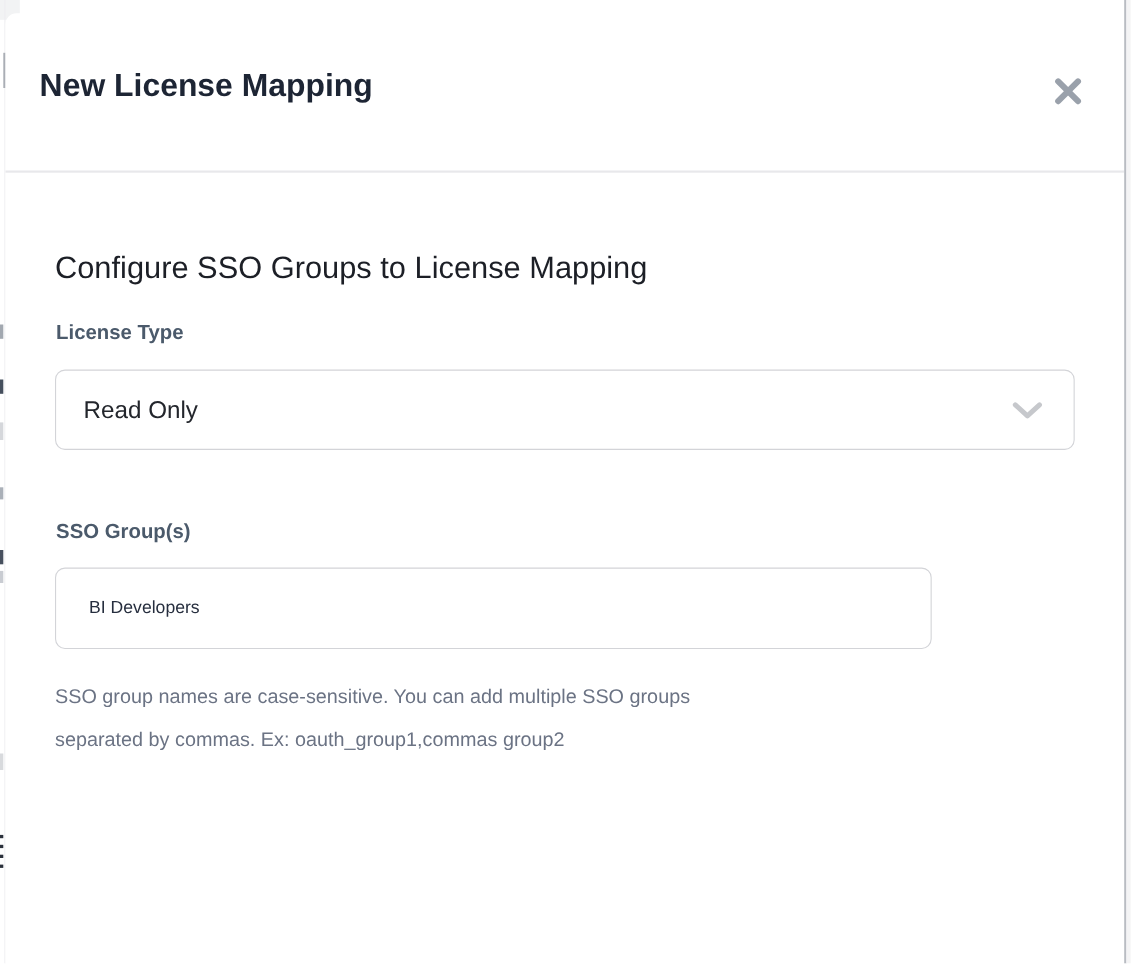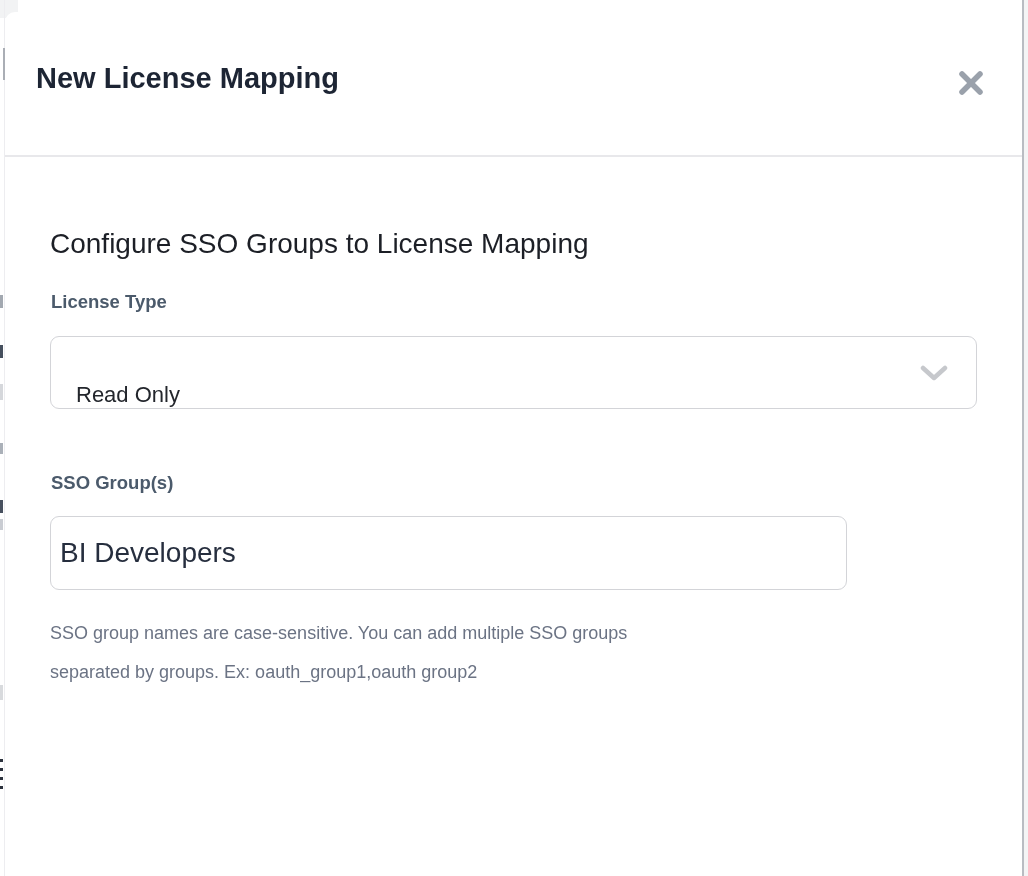--- a/index.html
+++ b/index.html
@@ -79,39 +79,39 @@
     font-size: 18.5px; font-weight: 700; color: #4b5a6b; white-space: nowrap; text-align: right;
   }
   .label-license { top: 279px; }
   .label-sso { top: 460px; }
 
   .select-box {
     position: absolute; left: 45px; top: 324px; width: 927px; height: 73px;
     background: #ffffff;
     border: 1.5px solid #d3d4d8; border-radius: 9px;
     box-sizing: border-box;
-    display: flex; align-items: flex-end;
+    display: flex; align-items: center;
     cursor: pointer;
   }
   .select-value {
     margin-left: 25px; font-size: 22px; color: #23262c; white-space: nowrap;
   }
   .select-chevron {
     position: absolute; right: 28px; top: 50%; transform: translateY(-50%);
     width: 28px; height: 16px; display: block;
   }
 
   .text-input {
     position: absolute; left: 45px; top: 504px; width: 797px; height: 74px;
     background: #ffffff;
     border: 1.5px solid #d3d4d8; border-radius: 9px;
     box-sizing: border-box;
-    padding: 0 0 0 9px;
+    padding: 0 0 0 30px;
     font-family: "Liberation Sans", sans-serif;
-    font-size: 28px; color: #262e3e;
+    font-size: 16px; color: #262e3e;
     outline: none;
   }
 
   .helper {
     position: absolute; left: 45px; top: 602px;
     font-size: 18px; line-height: 39px; color: #6b7384;
   }
   .helper div { white-space: nowrap; }
 </style>
 </head>
@@ -157,21 +157,21 @@
         <polyline points="3,3 14,13 25,3" fill="none" stroke="#c6c8cc" stroke-width="4.5" stroke-linecap="round" stroke-linejoin="round"></polyline>
       </svg>
     </div>
 
     <div class="field-label label-sso">SSO Group(s)</div>
 
     <input class="text-input" type="text" value="BI Developers" style="">
 
     <div class="helper">
       <div>SSO group names are case-sensitive. You can add multiple SSO groups</div>
-      <div>separated by groups. Ex: oauth_group1,oauth group2</div>
+      <div>separated by commas. Ex: oauth_group1,commas group2</div>
     </div>
 
   </div>
 
   <div class="right-edge-line"></div>
   <div class="right-edge-strip"></div>
 
 </div>
 
 </body></html>

